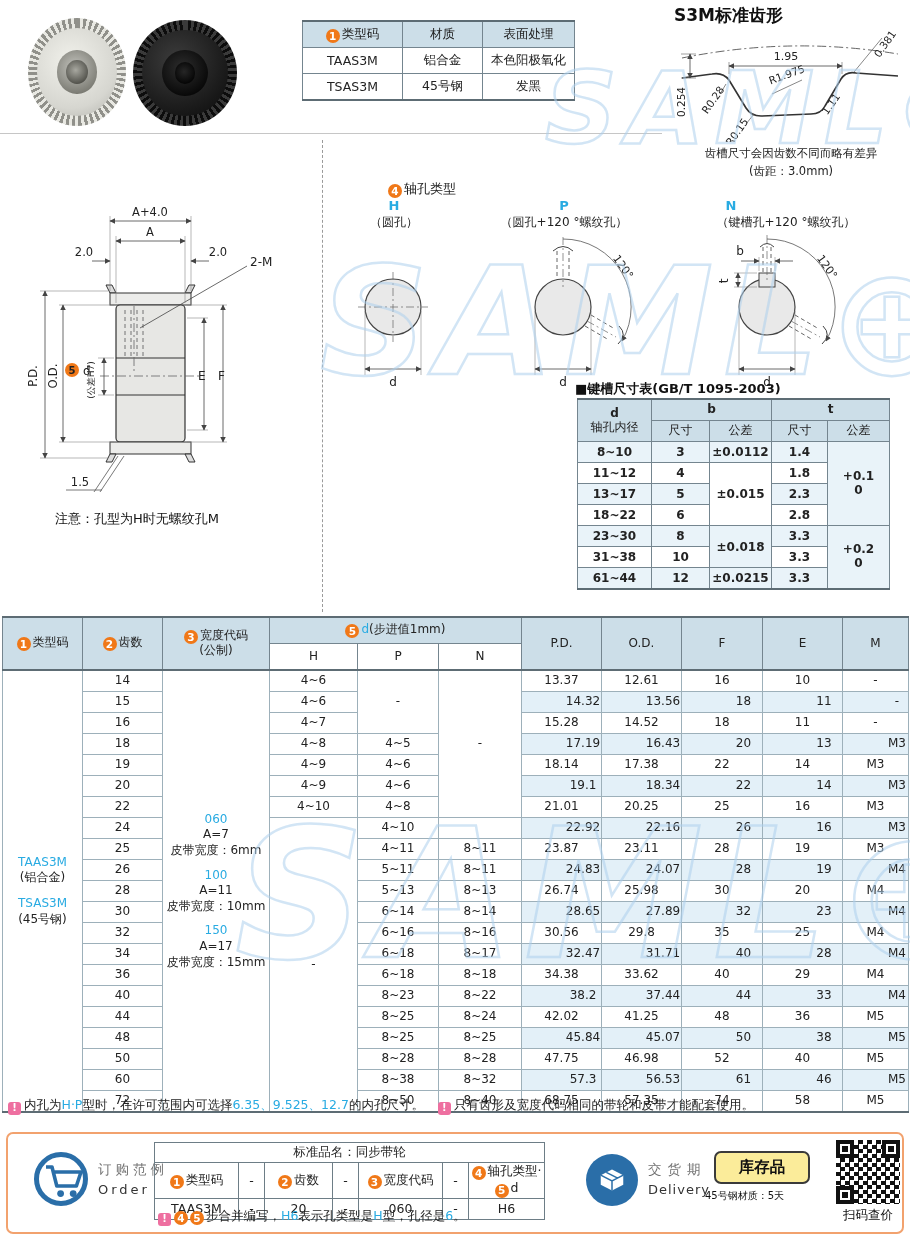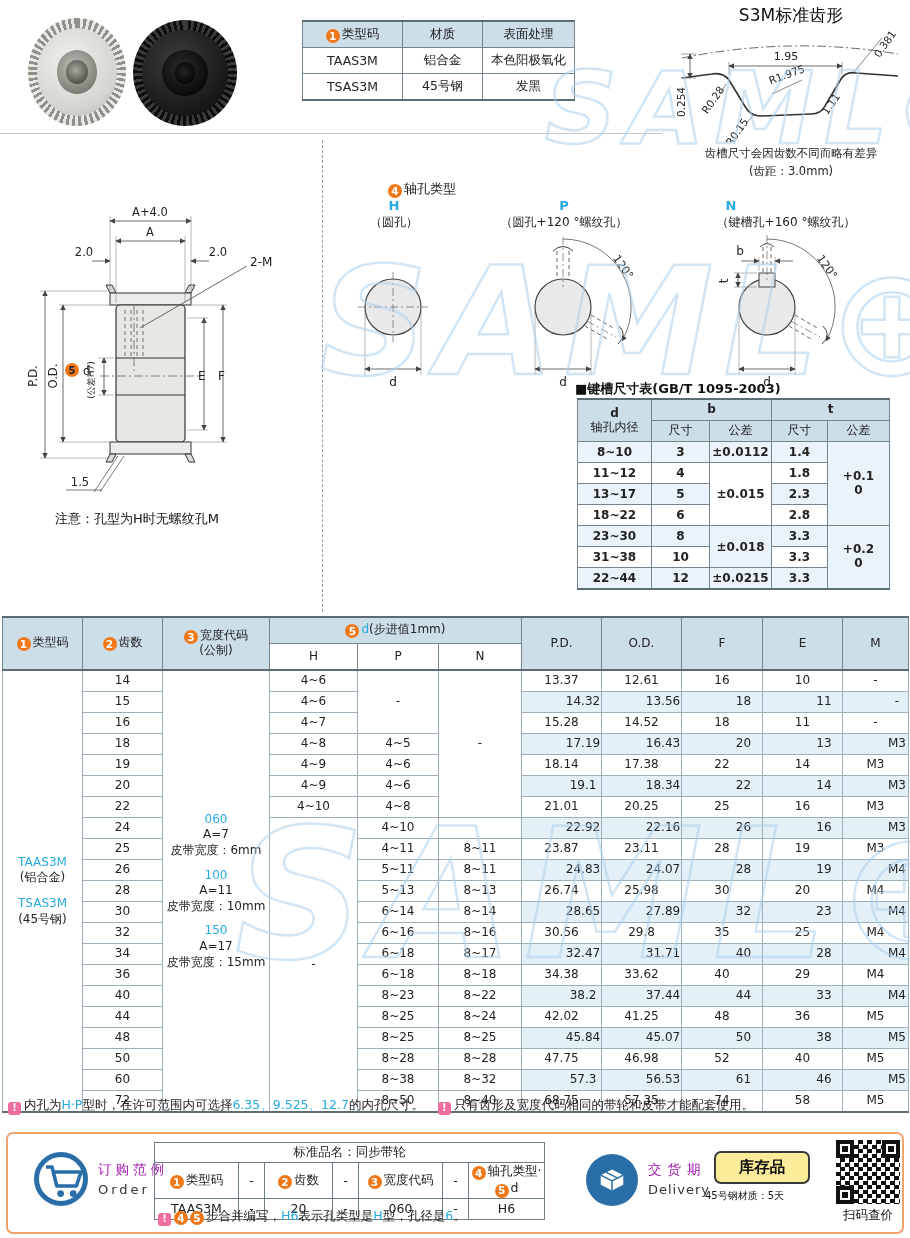--- a/index.html
+++ b/index.html
@@ -30,21 +30,21 @@
   .black .p-teeth{background:repeating-conic-gradient(#3a3a3a 0deg 3.5deg,#0c0c0c 3.5deg 7deg);}
   .black .p-face{inset:9%;background:radial-gradient(circle at 40% 35%,#3c3c3c,#1d1d1d 60%,#0a0a0a);}
   .black .p-bore{inset:28%;background:radial-gradient(circle at 44% 40%,#2e2e2e,#050505 80%);}
   .black .p-hole{inset:40%;background:radial-gradient(circle at 46% 44%,#262626,#000 85%);}
   
   table{border-collapse:collapse;table-layout:fixed;}
   .mat-table{left:302px;top:20px;width:272px;font-size:12.5px;border-top:2px solid #5d6c74;border-bottom:2px solid #5d6c74;}
   .mat-table td{border:1px solid #74858f;text-align:center;height:25px;padding:0;color:#222;}
   .mat-table tr.hd td{background:#ccdee8;}
   
-  .tooth-title{left:674px;top:4px;width:234px;text-align:center;font-size:17px;font-weight:normal;color:#111;}
+  .tooth-title{left:674px;top:4px;width:234px;font-size:17px;font-weight:bold;color:#111;}
   .tooth-note{width:250px;text-align:center;font-size:11.5px;color:#222;}
   
   .hline{left:0;top:133px;width:662px;border-top:1px solid #c6c6c6;}
   .vdash{left:322px;top:140px;height:472px;border-left:1px dashed #9a9a9a;}
   
   .hole-title{left:344px;top:180px;font-size:13px;color:#222;margin-left:44px;}
   .hole-block{position:absolute;top:198px;text-align:center;}
   .hcode{font-size:13px;font-weight:bold;}
   .hdesc{font-size:12px;color:#222;margin-top:1px;}
   
@@ -66,21 +66,21 @@
   .tb{margin:10px 0;line-height:1.3;}
   .wb{margin:9px 0;line-height:1.3;}
   
   .footnotes{left:8px;top:1097px;width:898px;font-size:12.5px;color:#222;}
   .footnotes .gap{display:inline-block;width:14px;}
   
   .bottom-box{left:6px;top:1132px;width:894px;height:98px;border:2px solid #f2a26e;border-radius:7px;background:#fff;}
   .circle-icon{position:absolute;border-radius:50%;}
   .cart-circle{left:26px;top:18px;width:54px;height:54px;border:5px solid #2a6ea8;background:#fff;box-sizing:border-box;}
   .dlv-circle{left:578px;top:20px;width:52px;height:52px;background:#2a6ea8;}
-  .icon-label-cn{position:absolute;font-size:13.5px;color:#a21caf;letter-spacing:4px;white-space:nowrap;}
+  .icon-label-cn{position:absolute;font-size:13.5px;color:#737373;letter-spacing:4px;white-space:nowrap;}
   .icon-label-en{position:absolute;font-size:13px;color:#333;letter-spacing:3px;white-space:nowrap;}
   .order-table{position:absolute;left:146px;top:8px;width:390px;font-size:12.5px;}
   .order-table td{border:1px solid #6d7d86;text-align:center;padding:0;height:20px;color:#222;}
   .order-table td.ot-title{height:19px;}
   .order-note{position:absolute;left:150px;top:74px;font-size:12.5px;color:#222;white-space:nowrap;}
   .badge{position:absolute;left:706px;top:17px;width:92px;height:29px;border:2px solid #3a3a3a;border-radius:7px;
          background:#fbec9a;font-size:15.5px;font-weight:bold;color:#111;display:flex;align-items:center;justify-content:center;}
   .dlv-note{position:absolute;left:697px;top:55px;font-size:10px;color:#111;white-space:nowrap;}
   .qr{position:absolute;left:828px;top:6px;width:64px;height:64px;
       background:conic-gradient(#111 90deg,#fff 90deg 180deg,#111 180deg 270deg,#fff 270deg) 0 0/9px 9px;}
@@ -279,21 +279,21 @@
       <text font-size="11" text-anchor="middle" transform="rotate(55 152 38)" x="152" y="38">120°</text>
       <line x1="67" y1="80" x2="67" y2="144" stroke="#888" stroke-width=".6"></line>
       <line x1="123" y1="80" x2="123" y2="144" stroke="#888" stroke-width=".6"></line>
       <line x1="67" y1="138" x2="123" y2="138" stroke="#444" stroke-width=".8" marker-start="url(#ta)" marker-end="url(#ta)"></line>
       <text x="95" y="155" font-size="12" text-anchor="middle">d</text>
     </svg>
   </div>
 
   <div class="hole-block" style="left:682px;width:208px;">
     <div class="hcode cy" style="margin-right:110px;">N</div>
-    <div class="hdesc">（键槽孔+160 °螺纹孔）</div>
+    <div class="hdesc">（键槽孔+120 °螺纹孔）</div>
     <svg width="208" height="160" viewBox="0 0 208 160">
       <circle cx="85" cy="76" r="28" fill="#e9e9e9" stroke="#444" stroke-width="1.2"></circle>
       <rect x="77" y="42" width="16" height="14" fill="#e9e9e9" stroke="#444" stroke-width="1"></rect>
       <line x1="81" y1="16" x2="81" y2="42" stroke="#555" stroke-width=".9" stroke-dasharray="4 3"></line>
       <line x1="89" y1="16" x2="89" y2="42" stroke="#555" stroke-width=".9" stroke-dasharray="4 3"></line>
       <path d="M78,16 Q85,9 92,16" fill="none" stroke="#444" stroke-width="1"></path>
       <line x1="85" y1="4" x2="85" y2="52" stroke="#666" stroke-width=".7" stroke-dasharray="8 3 2 3"></line>
       <line x1="77" y1="40" x2="77" y2="26" stroke="#888" stroke-width=".6"></line>
       <line x1="93" y1="40" x2="93" y2="26" stroke="#888" stroke-width=".6"></line>
       <line x1="59" y1="30" x2="77" y2="30" stroke="#444" stroke-width=".8" marker-end="url(#ta)"></line>
@@ -377,21 +377,21 @@
             <div>+0.2</div>
             <div>0</div>
           </td>
       </tr>
       <tr>
         <td>31~38</td>
         <td>10</td>
         <td>3.3</td>
       </tr>
       <tr>
-        <td>22~44</td>
+        <td>61~44</td>
         <td>12</td>
         <td>±0.0215</td>
         <td>3.3</td>
       </tr>
     </tbody>
   </table>
 
   <table id="main-table" class="abs">
     <colgroup>
       <col style="width:80px">

